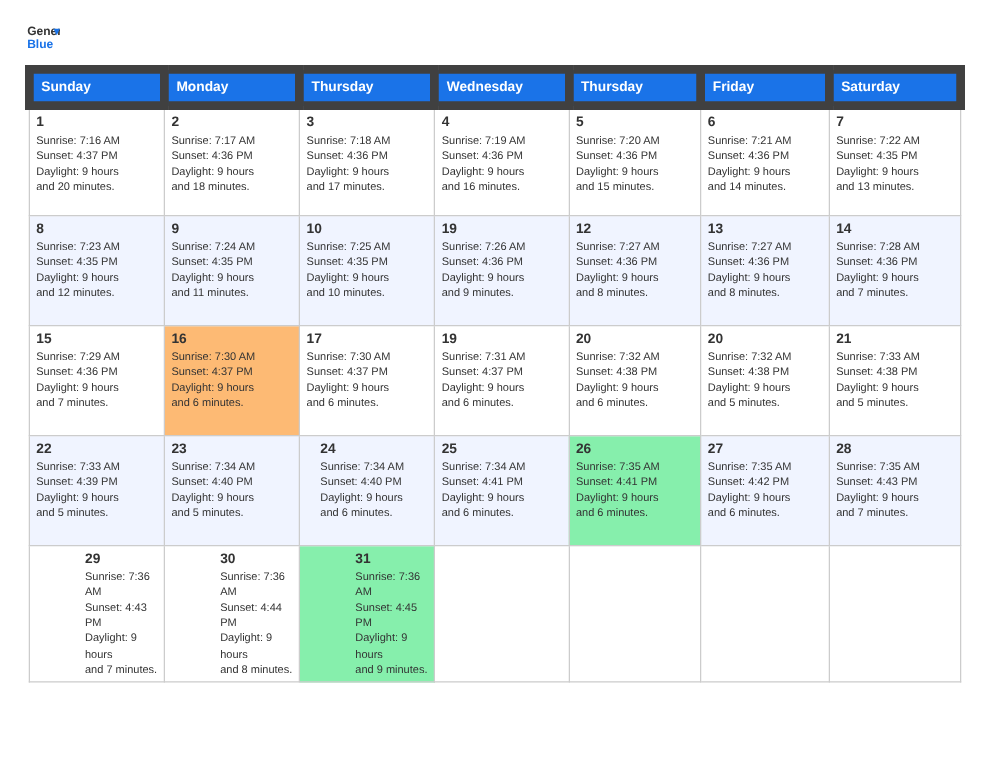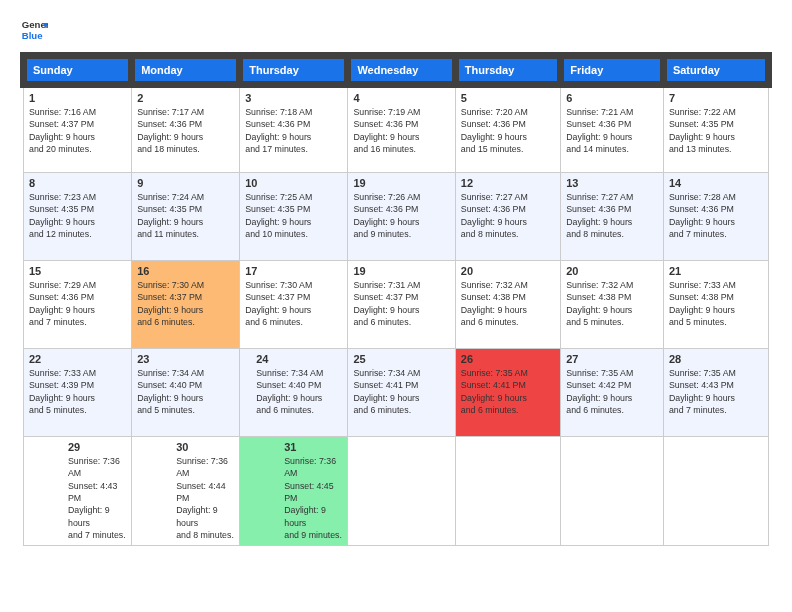--- a/index.html
+++ b/index.html
@@ -344,21 +344,21 @@
       </td>
           <td style="background: rgb(240, 244, 255);">
         <span class="day-num">25</span>
         <div class="cell-content">
           Sunrise: 7:34 AM<br>
           Sunset: 4:41 PM<br>
           Daylight: 9 hours<br>
           and 6 minutes.
         </div>
       </td>
-          <td style="background: #ef4444;">
+          <td style="background: #86efac;">
         <span class="day-num">26</span>
         <div class="cell-content">
           Sunrise: 7:35 AM<br>
           Sunset: 4:41 PM<br>
           Daylight: 9 hours<br>
           and 6 minutes.
         </div>
       </td>
           <td style="background: rgb(240, 244, 255);">
         <span class="day-num">27</span>

